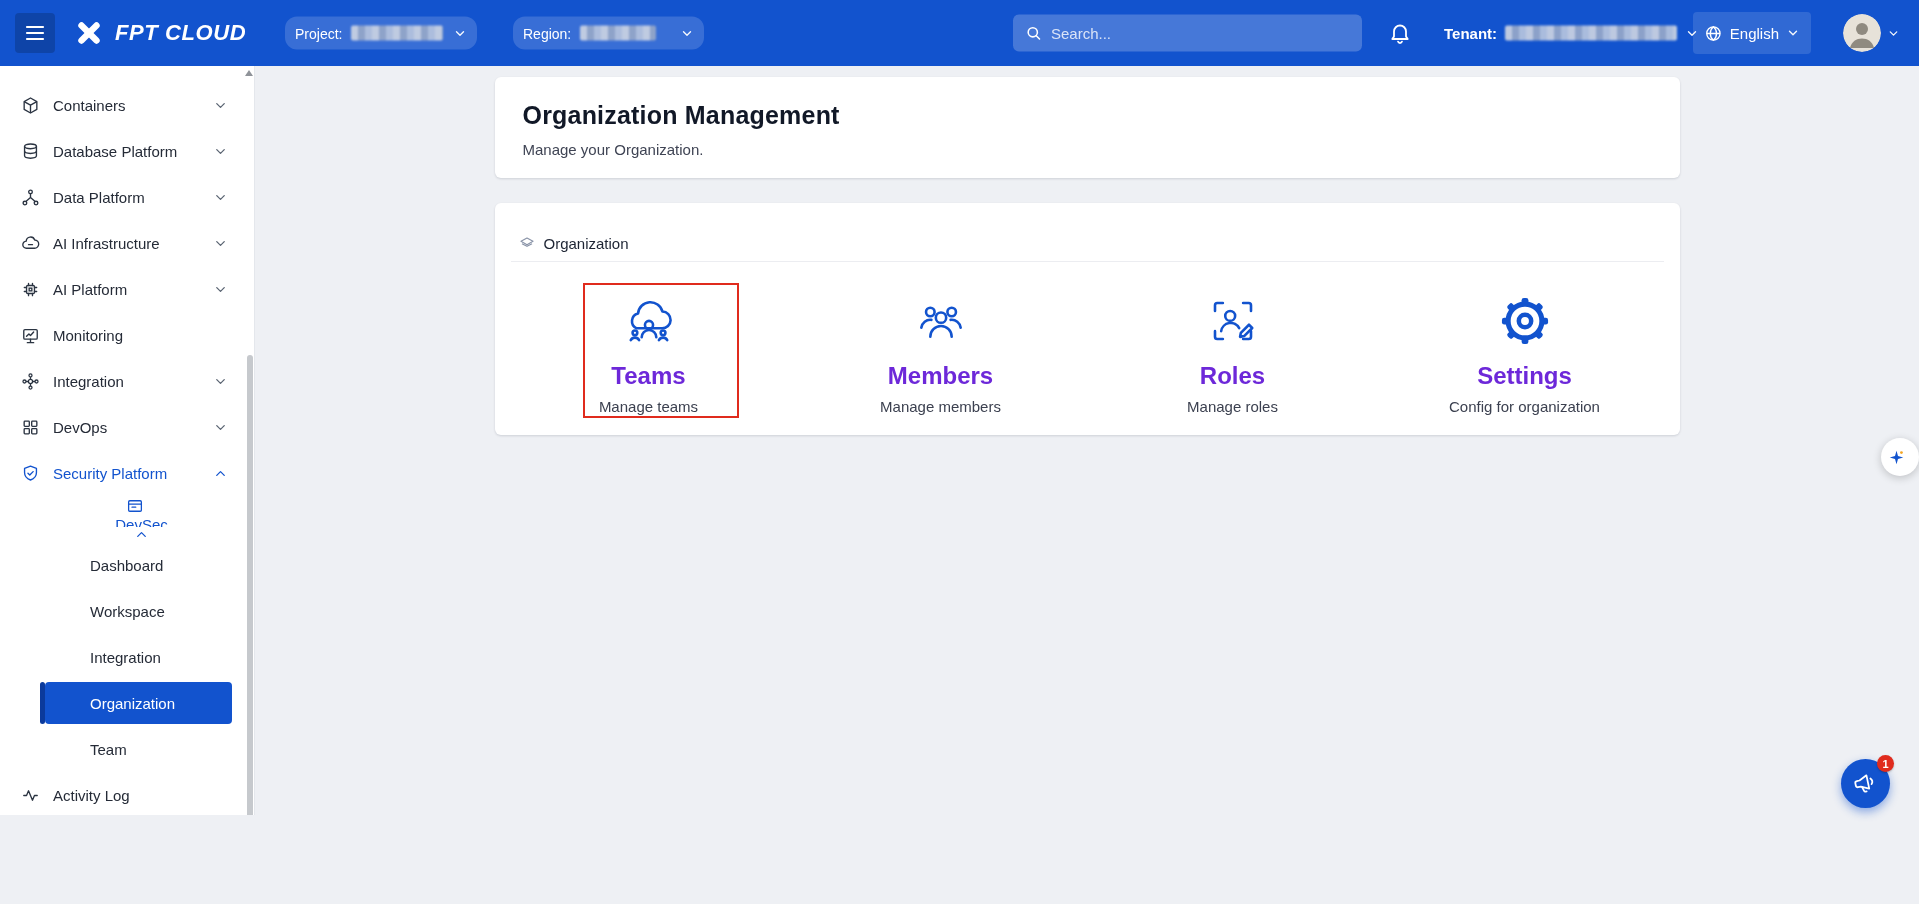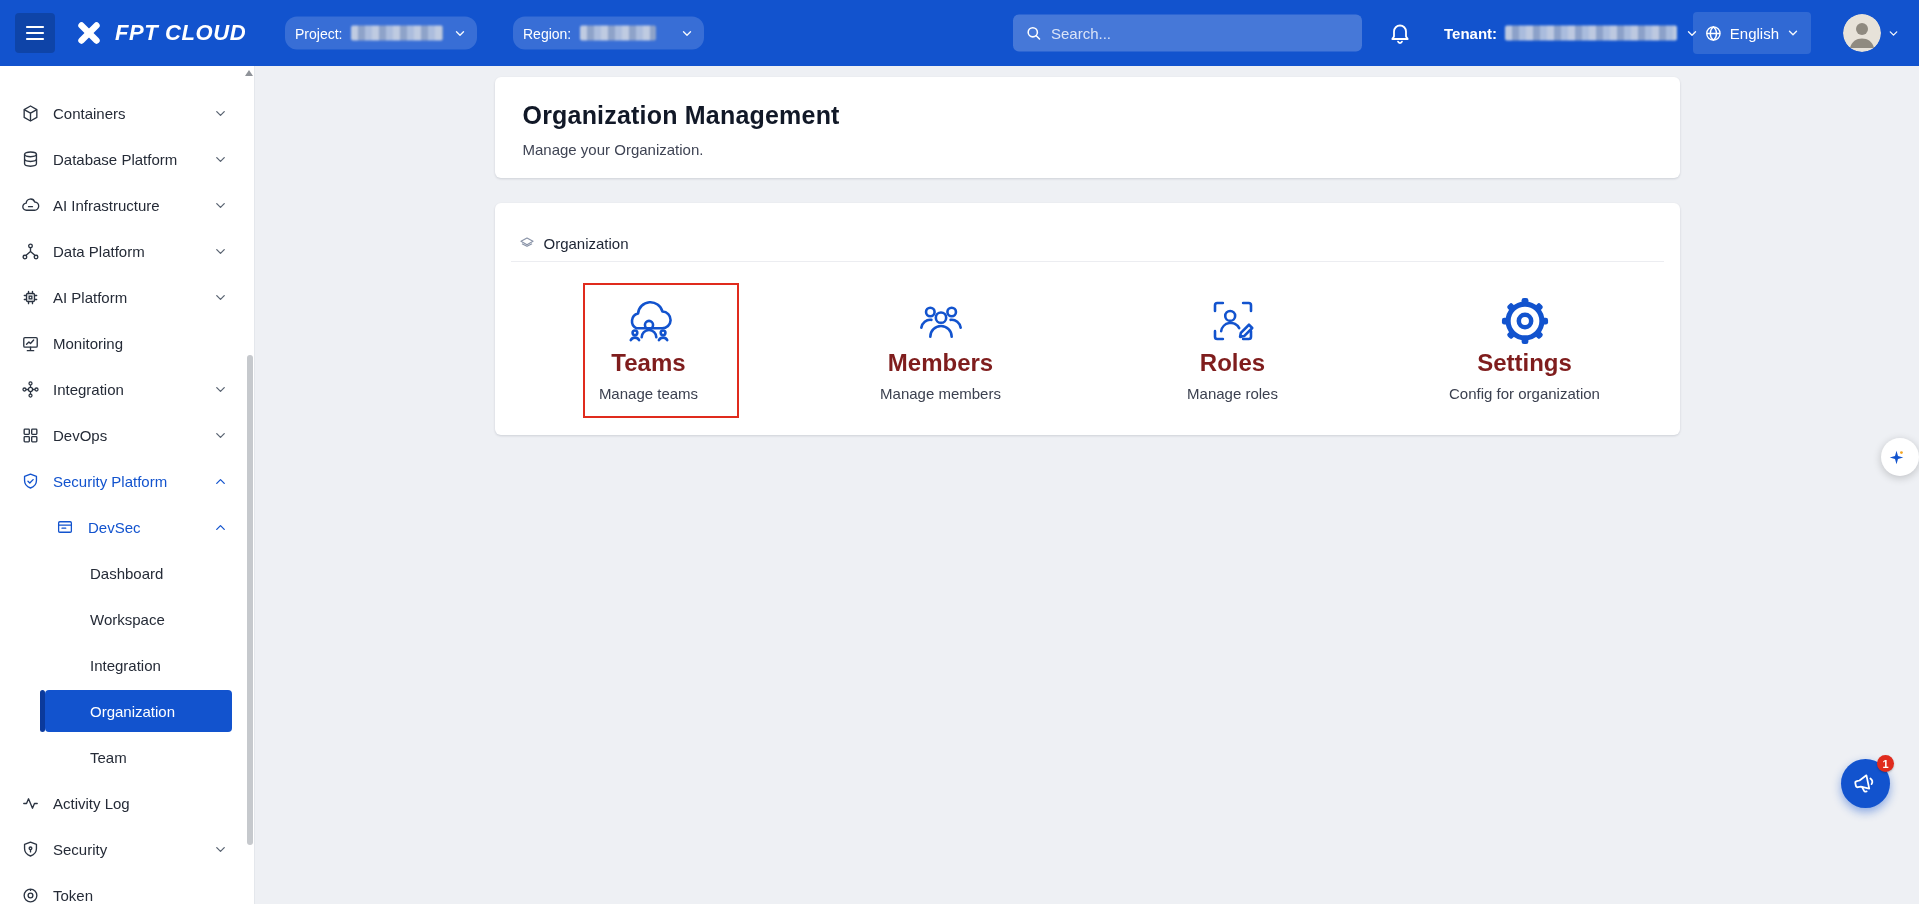--- a/index.html
+++ b/index.html
@@ -46,33 +46,33 @@
   .search-box input::placeholder { color:rgba(255,255,255,0.8); }
   .bell-btn { left:1384px; width:32px; height:32px; background:transparent; border:none; justify-content:center; cursor:pointer; }
   .tenant { left:1444px; gap:8px; color:#fff; font-size:15px; cursor:pointer; }
   .tenant-label { font-weight:600; white-space:nowrap; }
   .lang-btn { left:1693px; width:118px; height:42px; background:rgba(255,255,255,0.13); border:none; border-radius:4px; padding:0 11px; gap:7px; color:#fff; font-size:15px; cursor:pointer; }
   .avatar-wrap { left:1843px; gap:6px; cursor:pointer; }
   .avatar { width:38px; height:38px; border-radius:50%; overflow:hidden; display:block; }
 
   
   .sidebar {
-    position:absolute; top:66px; left:0; width:255px; height:838px;
+    position:absolute; top:66px; left:0; width:255px; height:749px;
     background:#fff; border-right:1px solid #e4e7ec; overflow:hidden; z-index:5;
-    padding-top:24px;
+    padding-top:16px;
   }
   .srow {
     height:46px; display:flex; align-items:center;
     padding:0 26px 0 20px; font-size:15px; color:#252b37; cursor:pointer;
   }
   .sicon { width:20px; height:20px; margin-right:13px; display:flex; align-items:center; justify-content:center; color:#2b3442; flex:0 0 auto; }
   .slabel { flex:1; white-space:nowrap; overflow:hidden; }
   .schev { display:flex; color:#5a6472; }
   .srow.blue, .srow.blue .sicon, .srow.blue .schev { color:#1253CE; }
-  .srow.devsec { padding-left:55px; }
+  .srow.devsec { padding-left:55px;flex-direction:column; }
   .ssub {
     height:46px; display:flex; align-items:center;
     padding-left:90px; font-size:15px; color:#252b37; cursor:pointer;
   }
   .ssub.active {
     margin:2px 22px; margin-left:45px; padding-left:45px; height:42px;
     background:#1253CE; color:#fff; border-radius:4px; position:relative;
   }
   .ssub.active::before {
     content:""; position:absolute; left:-5px; top:0; height:100%; width:5px;
@@ -95,21 +95,21 @@
   .card-head { margin-top:11px; padding:24px 28px 20px; }
   .page-title { font-size:25px; font-weight:700; color:#111827; letter-spacing:.2px; }
   .page-subtitle { margin-top:11px; font-size:15px; color:#3f4454; }
 
   .card-org { margin-top:25px; height:232px; position:relative; }
   .org-head { display:flex; align-items:center; gap:9px; padding:32px 24px 0; font-size:15px; font-weight:500; color:#1d2433; }
   .org-divider { height:1px; background:#ecedf1; margin:9px 16px 0; }
   .tiles-row { display:flex; padding:32px 0 0 8px; }
   .tile { width:292px; text-align:center; position:relative; cursor:pointer; }
   .tile-icon { height:54px; display:flex; justify-content:center; }
-  .tile-title { margin-top:1px; font-size:24px; font-weight:700; color:#7f1d1d; }
+  .tile-title { margin-top:14px; font-size:24px; font-weight:700; color:#6d28d9; }
   .tile-desc { margin-top:8px; font-size:15px; color:#3c4150; }
   .red-box {
     position:absolute; top:-11px; left:50%; margin-left:-66px;
     width:156px; height:135px; border:2px solid #E02B1D; pointer-events:none;
   }
 
   
   .assistant {
     position:absolute; left:1881px; top:438px; width:38px; height:38px;
     border-radius:50%; background:#fff; box-shadow:0 2px 8px rgba(0,0,0,.2);
@@ -251,43 +251,43 @@
     <span class="slabel">Database Platform</span>
     <span class="schev">
         <svg width="15" height="15" viewBox="0 0 24 24" fill="none" stroke="currentColor" stroke-width="2.1" stroke-linecap="round" stroke-linejoin="round">
           <path d="m6 9 6 6 6-6"></path>
         </svg>
       </span>
   </div>
 
   <div class="srow">
     <span class="sicon">
-      <svg width="19" height="19" viewBox="0 0 24 24" fill="none" stroke="currentColor" stroke-width="1.7" stroke-linejoin="round" stroke-linecap="round">
-          <path d="M7 18a4.5 4.5 0 0 1-.4-9A5.5 5.5 0 0 1 17.3 7.6 4 4 0 0 1 17 18Z"></path>
-          <path d="M9.5 13.5h5"></path>
-        </svg>
-    </span>
-    <span class="slabel">AI Infrastructure</span>
-    <span class="schev">
-        <svg width="15" height="15" viewBox="0 0 24 24" fill="none" stroke="currentColor" stroke-width="2.1" stroke-linecap="round" stroke-linejoin="round">
-          <path d="m6 9 6 6 6-6"></path>
-        </svg>
-      </span>
-  </div>
-
-  <div class="srow">
-    <span class="sicon">
       <svg width="19" height="19" viewBox="0 0 24 24" fill="none" stroke="currentColor" stroke-width="1.7">
           <circle cx="12" cy="5" r="2.3"></circle>
           <circle cx="5" cy="19" r="2.3"></circle>
           <circle cx="19" cy="19" r="2.3"></circle>
           <path d="M12 7.3V12M12 12l-5.5 4.8M12 12l5.5 4.8"></path>
         </svg>
     </span>
     <span class="slabel">Data Platform</span>
+    <span class="schev">
+        <svg width="15" height="15" viewBox="0 0 24 24" fill="none" stroke="currentColor" stroke-width="2.1" stroke-linecap="round" stroke-linejoin="round">
+          <path d="m6 9 6 6 6-6"></path>
+        </svg>
+      </span>
+  </div>
+
+  <div class="srow">
+    <span class="sicon">
+      <svg width="19" height="19" viewBox="0 0 24 24" fill="none" stroke="currentColor" stroke-width="1.7" stroke-linejoin="round" stroke-linecap="round">
+          <path d="M7 18a4.5 4.5 0 0 1-.4-9A5.5 5.5 0 0 1 17.3 7.6 4 4 0 0 1 17 18Z"></path>
+          <path d="M9.5 13.5h5"></path>
+        </svg>
+    </span>
+    <span class="slabel">AI Infrastructure</span>
     <span class="schev">
         <svg width="15" height="15" viewBox="0 0 24 24" fill="none" stroke="currentColor" stroke-width="2.1" stroke-linecap="round" stroke-linejoin="round">
           <path d="m6 9 6 6 6-6"></path>
         </svg>
       </span>
   </div>
 
   <div class="srow">
     <span class="sicon">
       <svg width="19" height="19" viewBox="0 0 24 24" fill="none" stroke="currentColor" stroke-width="1.7" stroke-linecap="round">

